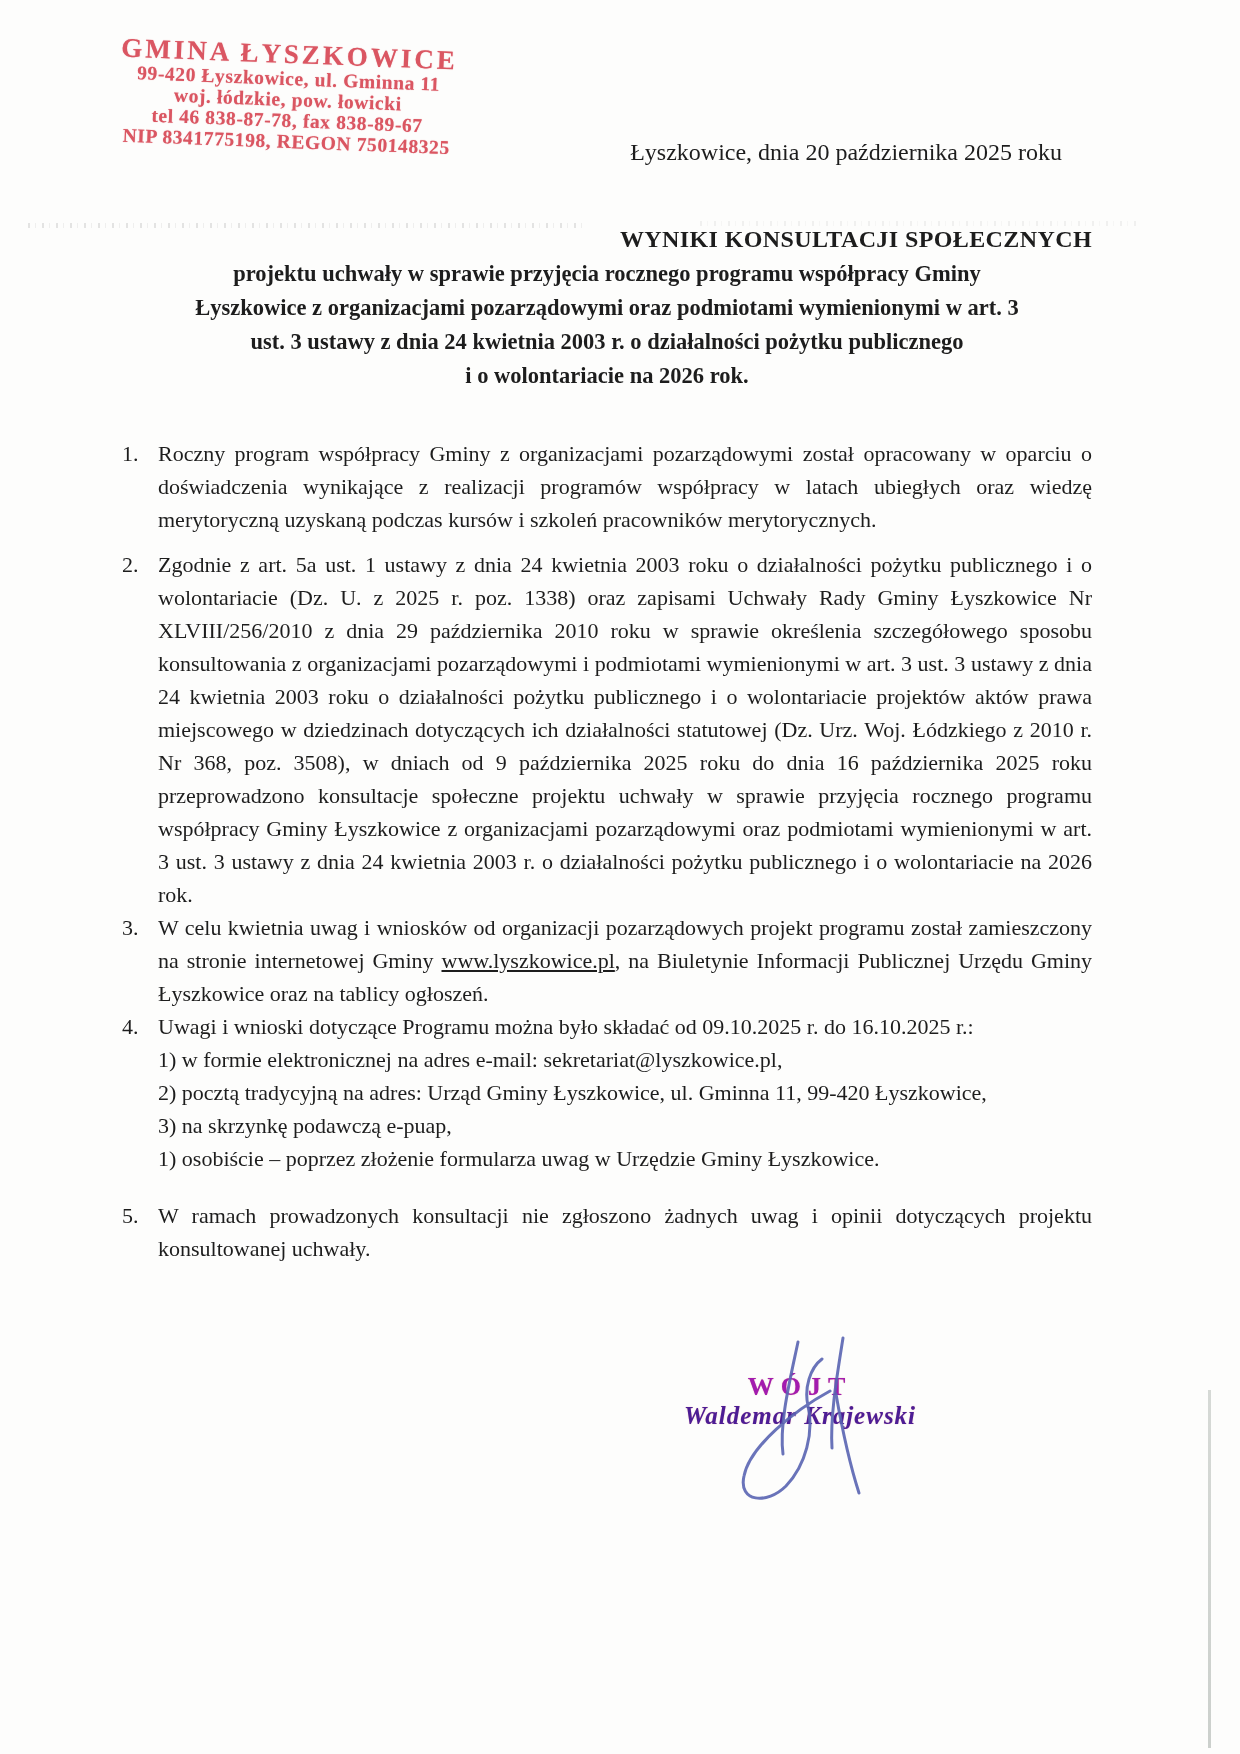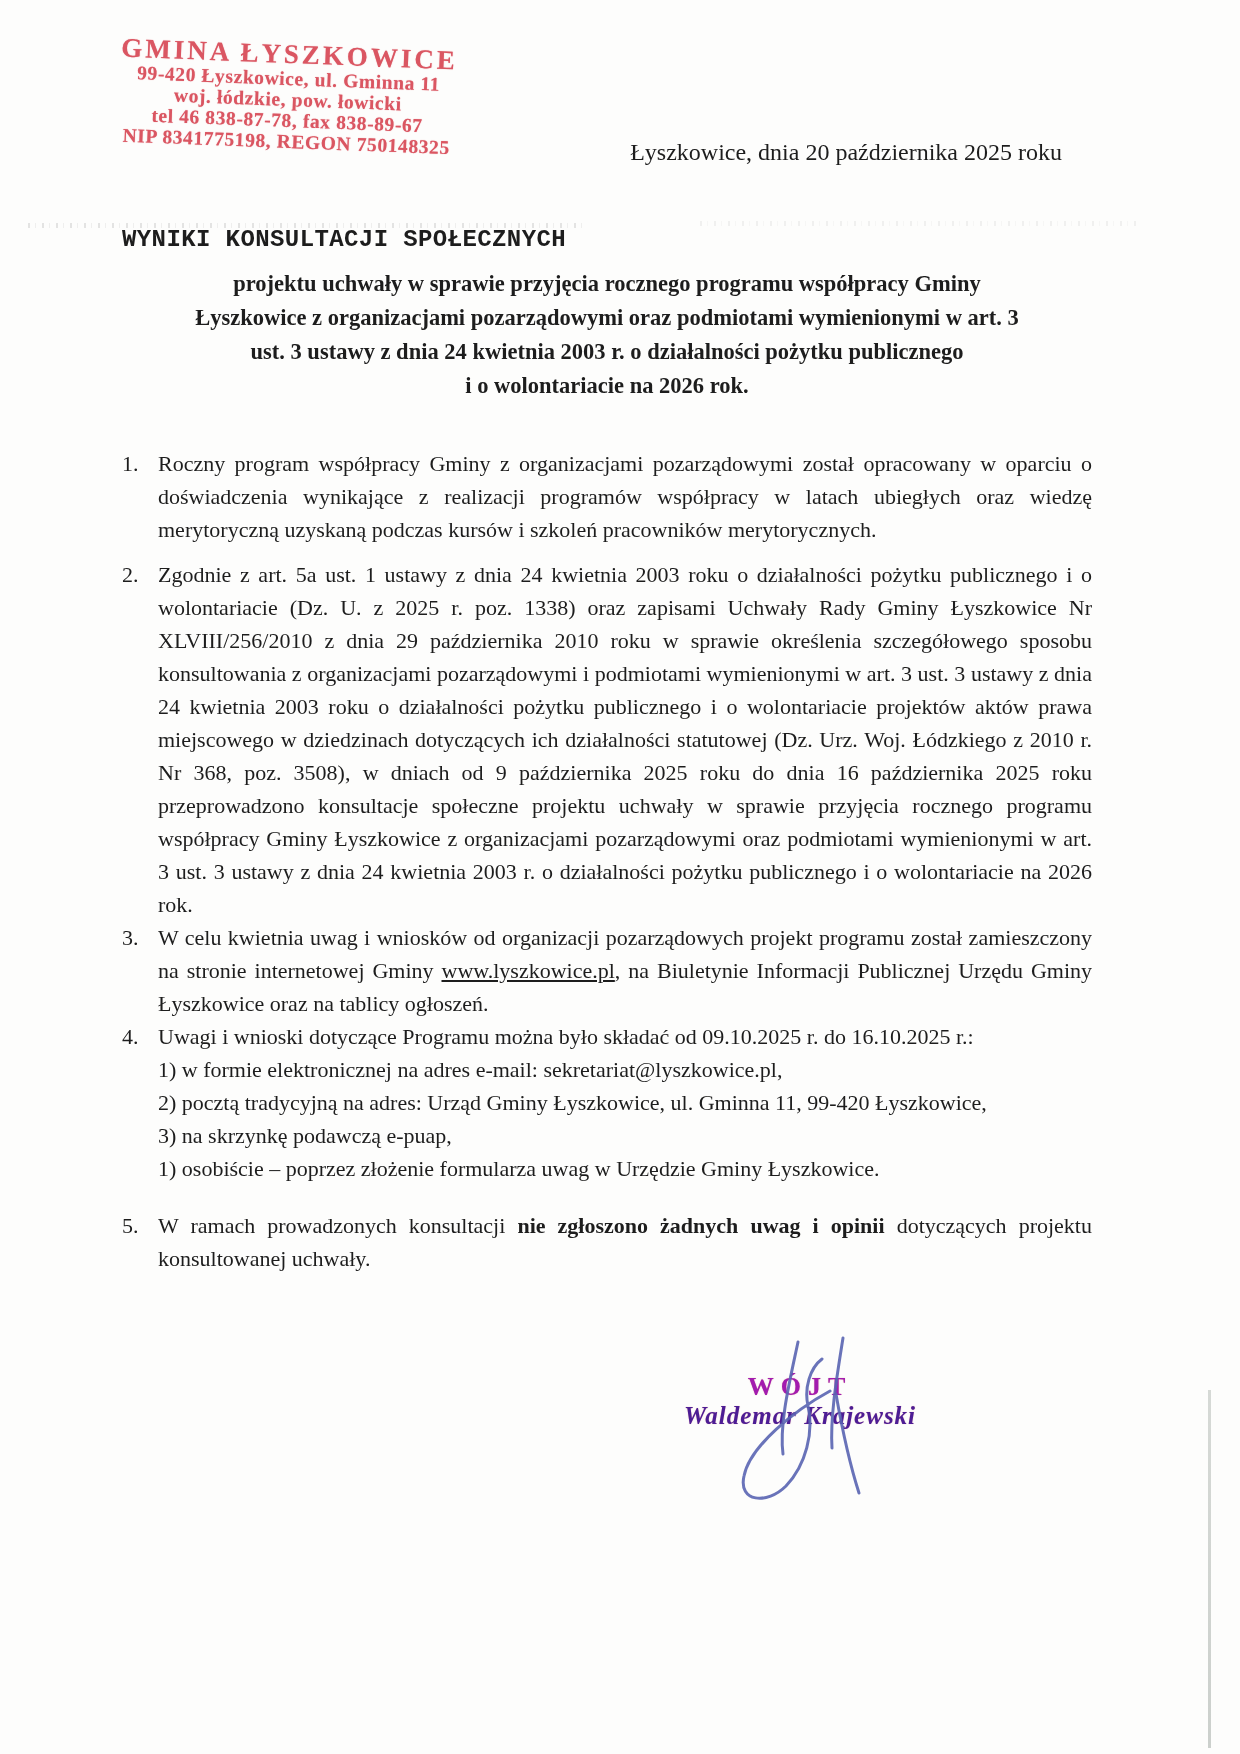--- a/index.html
+++ b/index.html
@@ -41,31 +41,31 @@
   .smudge.a{left:28px;top:223px;width:560px;}
   .smudge.b{left:700px;top:221px;width:440px;opacity:.28;}
   .vline{
     position:absolute;left:1208px;top:1390px;width:3px;height:358px;
     background:linear-gradient(#cfd3cf,#c3c8c4);
     opacity:.85;
   }
   
   .content{position:absolute;left:122px;top:226px;width:970px;}
   .title{
-    font-size:24px;font-weight:bold;text-align:left;letter-spacing:.4px;font-family:Liberation Mono, monospace;
+    font-size:24px;font-weight:bold;text-align:right;letter-spacing:.4px;
   }
-  .subtitle{font-weight:bold;font-size:22.5px;line-height:34px;text-align:center;margin-top:14px;}
+  .subtitle{font-weight:bold;font-size:22.5px;line-height:34px;text-align:center;margin-top:4px;}
   .list{margin-top:44px;font-size:22px;line-height:33px;}
   .item{display:flex;}
   .item .marker{flex:none;width:36px;}
   .item .text{flex:1;text-align:justify;}
   .gap-after{margin-bottom:12px;}
   .gap-after-big{margin-bottom:24px;}
   .url{text-decoration:underline;}
-  .b{font-weight:bold;}
+  .b{font-weight:normal;}
   
   .sig{position:absolute;left:620px;top:1340px;width:360px;text-align:center;}
   .sig .role{
     position:relative;z-index:1;
     font-size:26px;font-weight:bold;letter-spacing:7px;
     color:#a21caf;text-shadow:0 0 1px rgba(198,53,70,.5);
     margin-top:32px;
   }
   .sig .name{
     position:relative;z-index:1;

